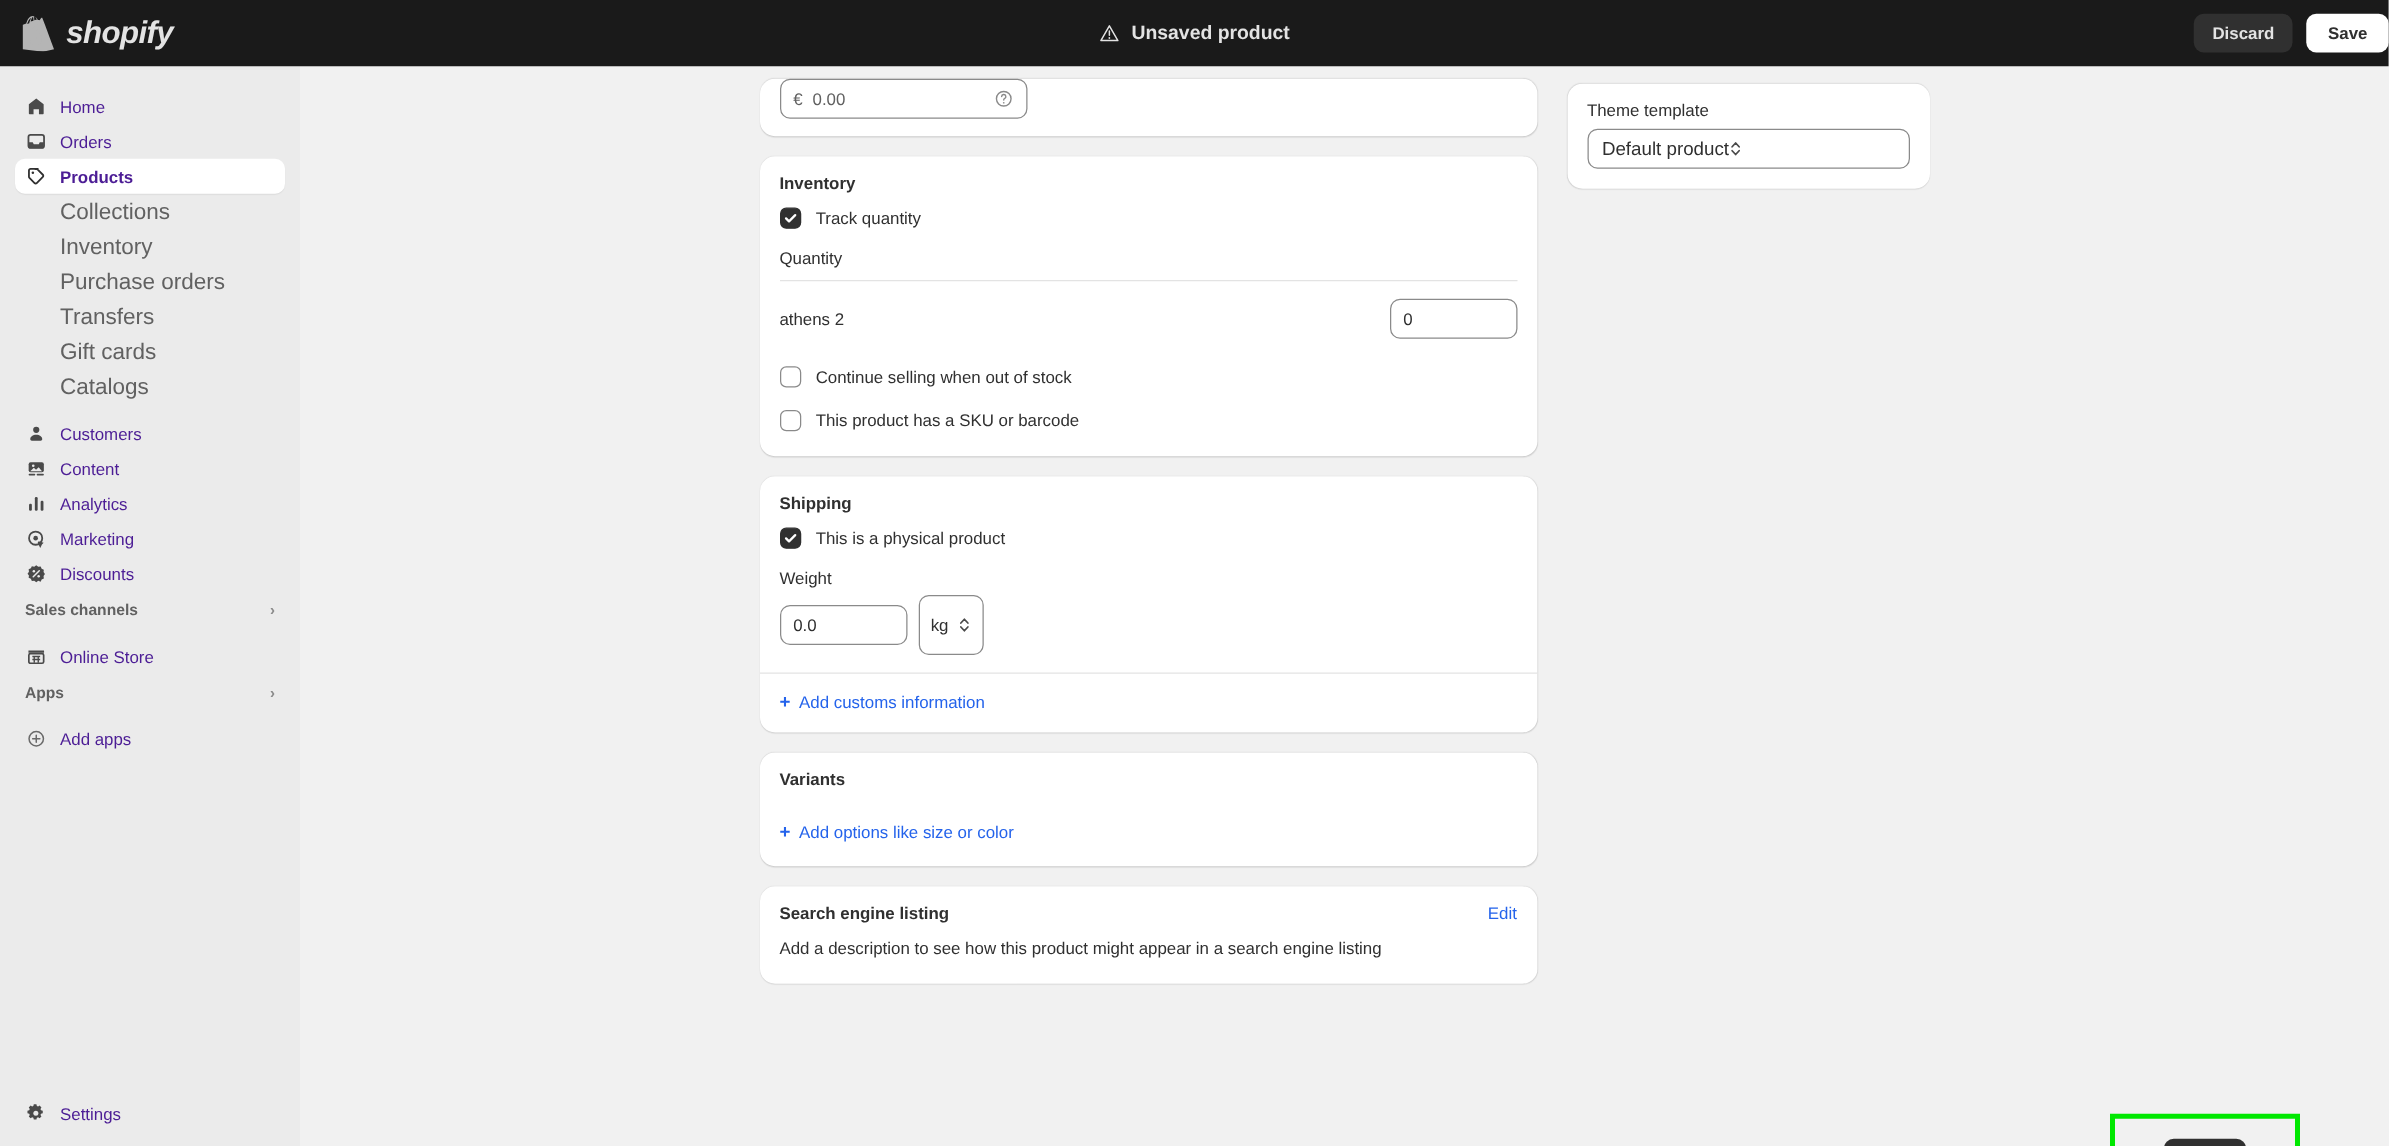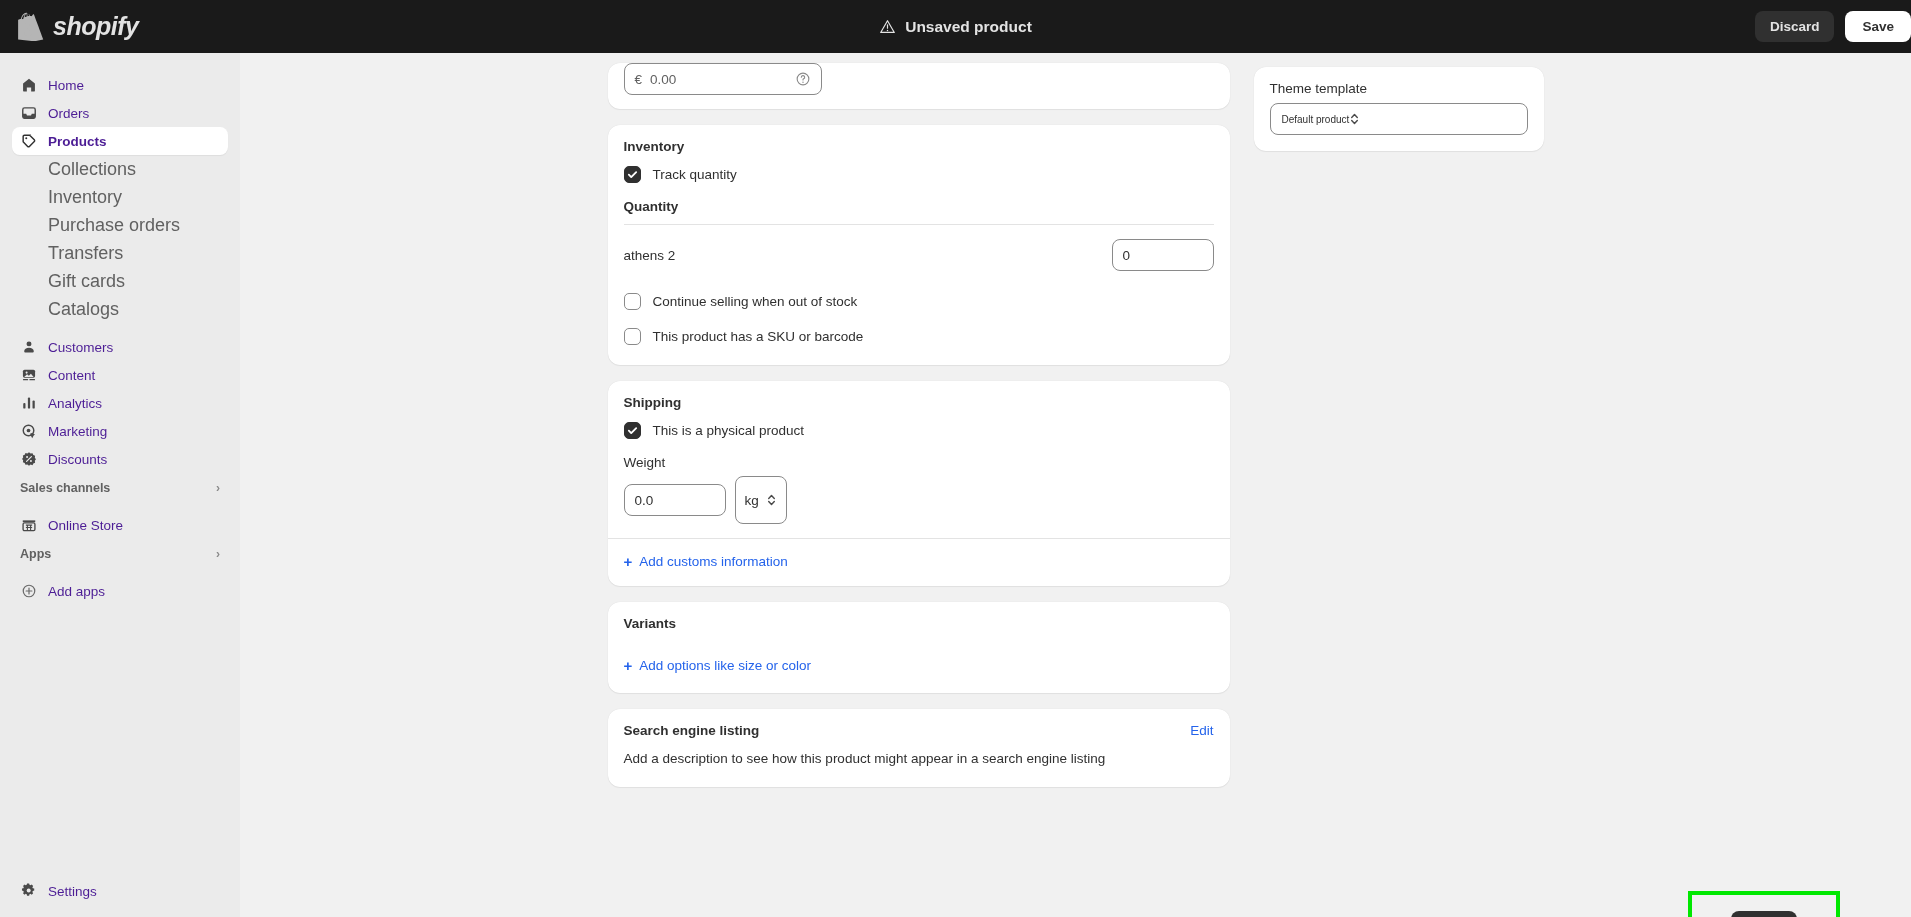--- a/index.html
+++ b/index.html
@@ -124,21 +124,21 @@
   .cb {
     width:17px; height:17px; flex:0 0 17px;
     border:1.5px solid #8a8a8a; border-radius:5px; background:#fff;
     display:flex; align-items:center; justify-content:center; cursor:pointer;
   }
   .cb.checked { background:#303030; border-color:#303030; }
   .cb.checked svg { display:block; }
   .cb svg { display:none; }
   .check-label { font-size:13.5px; color:#303030; }
 
-  .sub-head { font-size:13.5px; font-weight:700; color:#303030; margin: 16px 0 10px 0; }
+  .sub-head { font-size:13.5px; font-weight:400; color:#303030; margin: 16px 0 10px 0; }
 
   .qty-row {
     display:flex; align-items:center; justify-content:space-between;
     padding: 14px 0 14px 0;
   }
   .qty-loc { font-size:13.5px; color:#303030; }
   .qty-input {
     width:102px; height:32px;
     border:1px solid #8a8a8a; border-radius:8px; background:#fff;
     display:flex; align-items:center; padding:0 10px;
@@ -169,21 +169,21 @@
 
   .seo-head { display:flex; align-items:flex-start; justify-content:space-between; }
   .seo-edit { font-size:13.5px; color:#2463eb; cursor:pointer; }
   .seo-desc { font-size:13.5px; color:#303030; margin-top:11px; line-height:1.45; }
 
   
   .theme-label { font-size:13.5px; color:#303030; margin-bottom:7px; }
   .theme-select {
     height:32px; border:1px solid #8a8a8a; border-radius:8px; background:#fff;
     display:flex; align-items:center; padding:0 11px;
-    font-size:10px; color:#303030; cursor:pointer;
+    font-size:15px; color:#303030; cursor:pointer;
   }
   .theme-select .updown { margin-left:auto; }
 
   
   .anno-box {
     position:absolute;
     left: 1448px; top: 838px;
     width: 152px; height: 70px;
     border: 4px solid #00e800;
     background: transparent;

